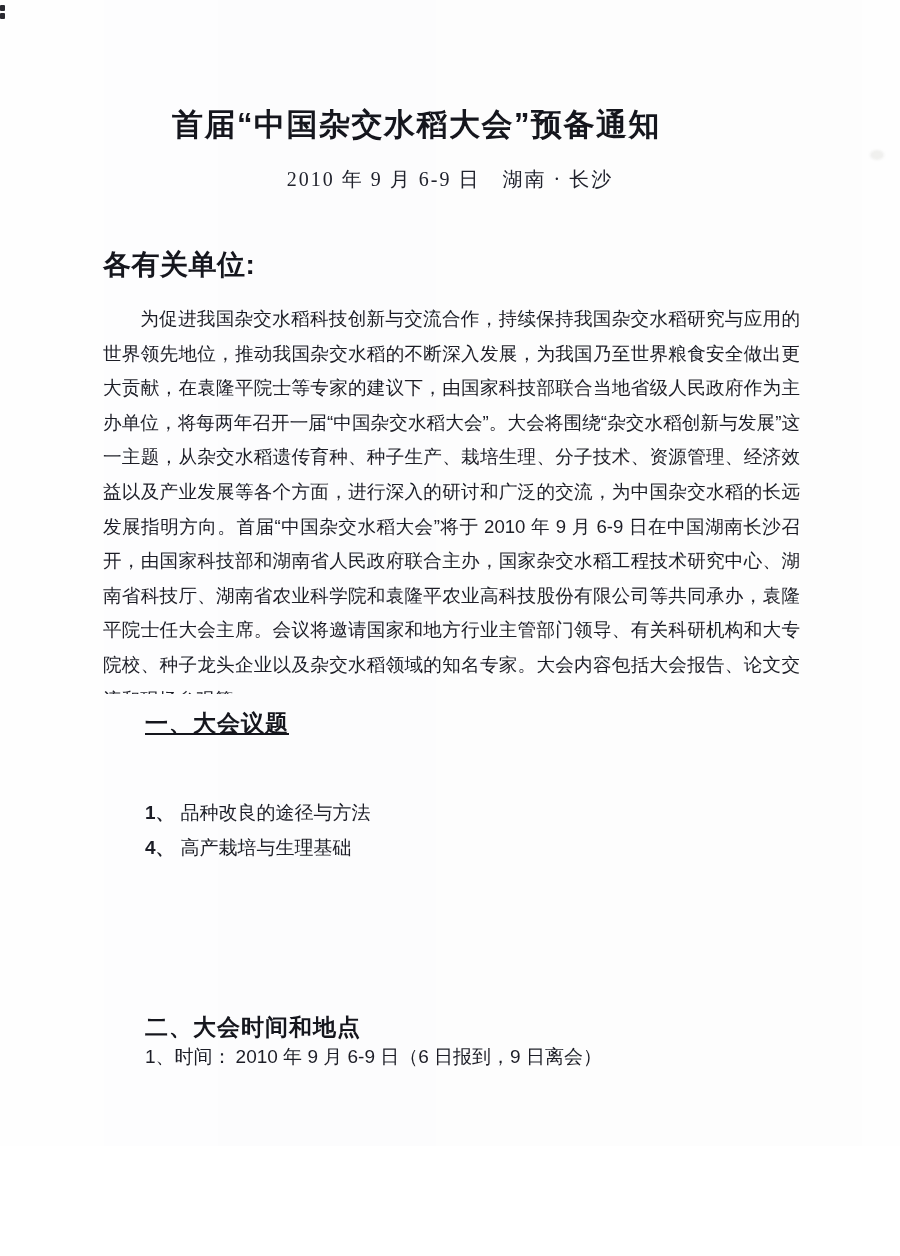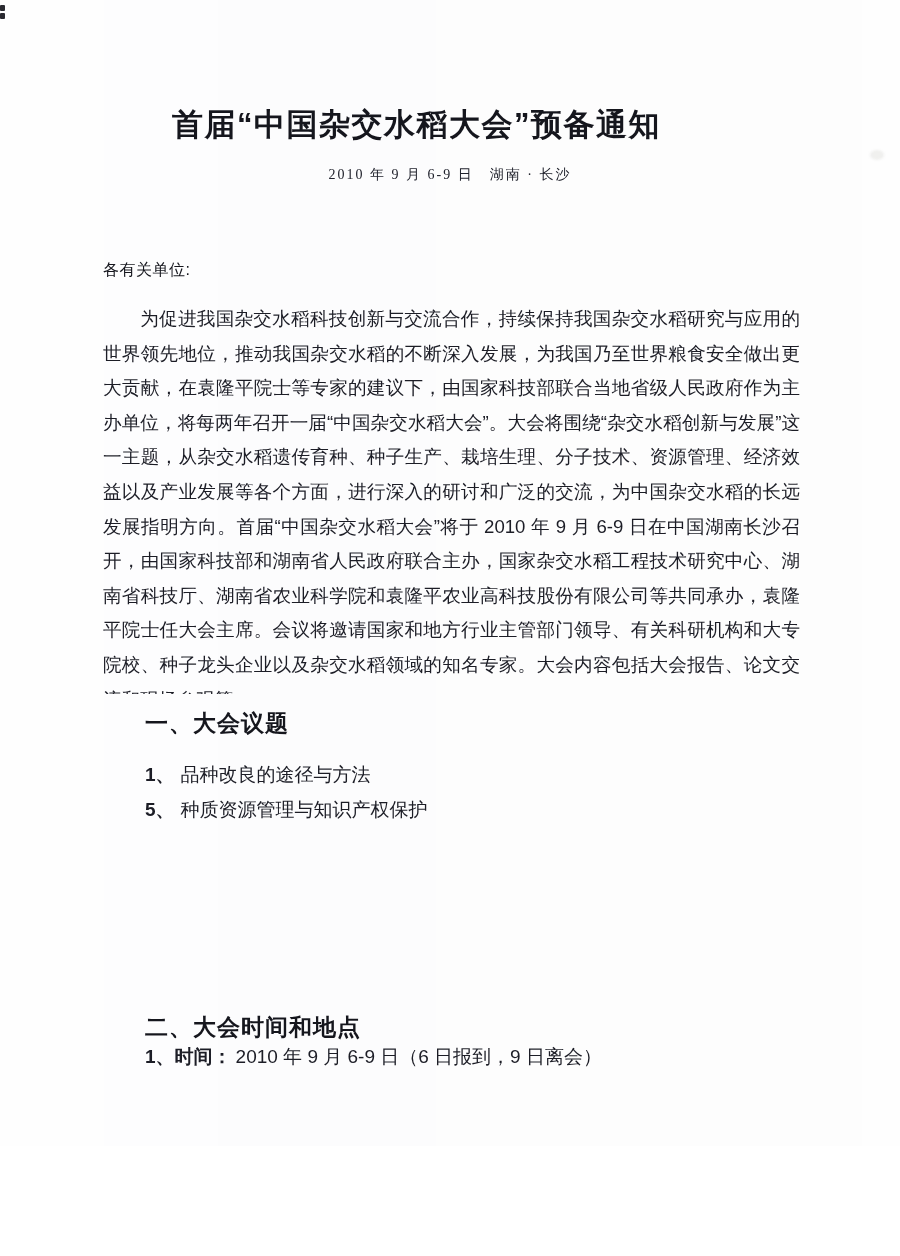--- a/index.html
+++ b/index.html
@@ -42,60 +42,60 @@
   .doc-title {
     position: absolute; top: 104px; left: 0; width: 833px;
     text-align: center;
     font-size: 31px; font-weight: bold; letter-spacing: 1.5px;
     color: #15161d;
   }
   .doc-subtitle {
     position: absolute; top: 166px; left: 0; width: 900px;
     text-align: center;
     font-family: "Liberation Serif", serif;
-    font-size: 14px; letter-spacing: 2px;
+    font-size: 20px; letter-spacing: 2px;
     color: #20222c;
   }
 
   .salutation {
-    position: absolute; top: 260px; left: 103px;
-    font-size: 16px; font-weight: normal; letter-spacing: 0.5px;
+    position: absolute; top: 246px; left: 103px;
+    font-size: 28px; font-weight: bold; letter-spacing: 0.5px;
     color: #15161d;
   }
 
   .body-paragraph {
     position: absolute; top: 302px; left: 103px; width: 697px;
     max-height: 392px; overflow: hidden;
     font-size: 18.6px; line-height: 34.6px;
     text-align: justify; text-justify: inter-ideograph;
     text-indent: 2em;
     color: #1c1d26;
   }
 
   .section-heading {
     position: absolute; left: 145px;
     font-size: 23px; font-weight: bold; letter-spacing: 1px;
     color: #15161d;
   }
-  .heading-topics   { top: 708px; }
+  .heading-topics   { top: 708px; text-decoration: underline; }
   .heading-schedule { top: 1012px; }
 
-  .topic-list { position: absolute; top: 762px; left: 145px; list-style: none; }
+  .topic-list { position: absolute; top: 800px; left: 145px; list-style: none; }
   .topic-item {
     height: 35px; font-size: 19px; color: #1c1d26;
     white-space: nowrap;
   }
   .topic-item .item-num { font-weight: bold; margin-right: 6px; }
 
   .schedule-list { position: absolute; top: 1044px; left: 145px; list-style: none; }
   .schedule-item {
     height: 38px; font-size: 19px; color: #1c1d26;
     white-space: nowrap;
   }
-  .schedule-item .item-label { font-weight: bold; margin-right: 4px; }
+  .schedule-item .item-label { font-weight: normal; margin-right: 4px; }
 
   .page-number {
     position: absolute; top: 1166px; left: 0; width: 900px;
     text-align: center;
     font-family: "Liberation Serif", serif;
     font-size: 15px; color: #2a2b33;
   }
 </style>
 </head>
 <body>
@@ -114,21 +114,21 @@
 
   <p class="body-paragraph">为促进我国杂交水稻科技创新与交流合作，持续保持我国杂交水稻研究与应用的世界领先地位，推动我国杂交水稻的不断深入发展，为我国乃至世界粮食安全做出更大贡献，在袁隆平院士等专家的建议下，由国家科技部联合当地省级人民政府作为主办单位，将每两年召开一届“中国杂交水稻大会”。大会将围绕“杂交水稻创新与发展”这一主题，从杂交水稻遗传育种、种子生产、栽培生理、分子技术、资源管理、经济效益以及产业发展等各个方面，进行深入的研讨和广泛的交流，为中国杂交水稻的长远发展指明方向。首届“中国杂交水稻大会”将于 2010 年 9 月 6-9 日在中国湖南长沙召开，由国家科技部和湖南省人民政府联合主办，国家杂交水稻工程技术研究中心、湖南省科技厅、湖南省农业科学院和袁隆平农业高科技股份有限公司等共同承办，袁隆平院士任大会主席。会议将邀请国家和地方行业主管部门领导、有关科研机构和大专院校、种子龙头企业以及杂交水稻领域的知名专家。大会内容包括大会报告、论文交流和现场参观等。</p>
 
   <h2 class="section-heading heading-topics">一、大会议题</h2>
 
   <ul class="topic-list">
     <li class="topic-item">
       <span class="item-num">1、</span><span>品种改良的途径与方法</span>
     </li>
     <li class="topic-item">
-      <span class="item-num">5、</span><span>种质资源管理与知识产权保护</span>
+      <span class="item-num">4、</span><span>高产栽培与生理基础</span>
     </li>
   </ul>
 
   <h2 class="section-heading heading-schedule">二、大会时间和地点</h2>
 
   <ul class="schedule-list">
     <li class="schedule-item">
       <span class="item-label">1、时间：</span><span>2010 年 9 月 6-9 日（6 日报到，9 日离会）</span>
     </li>
   </ul>

